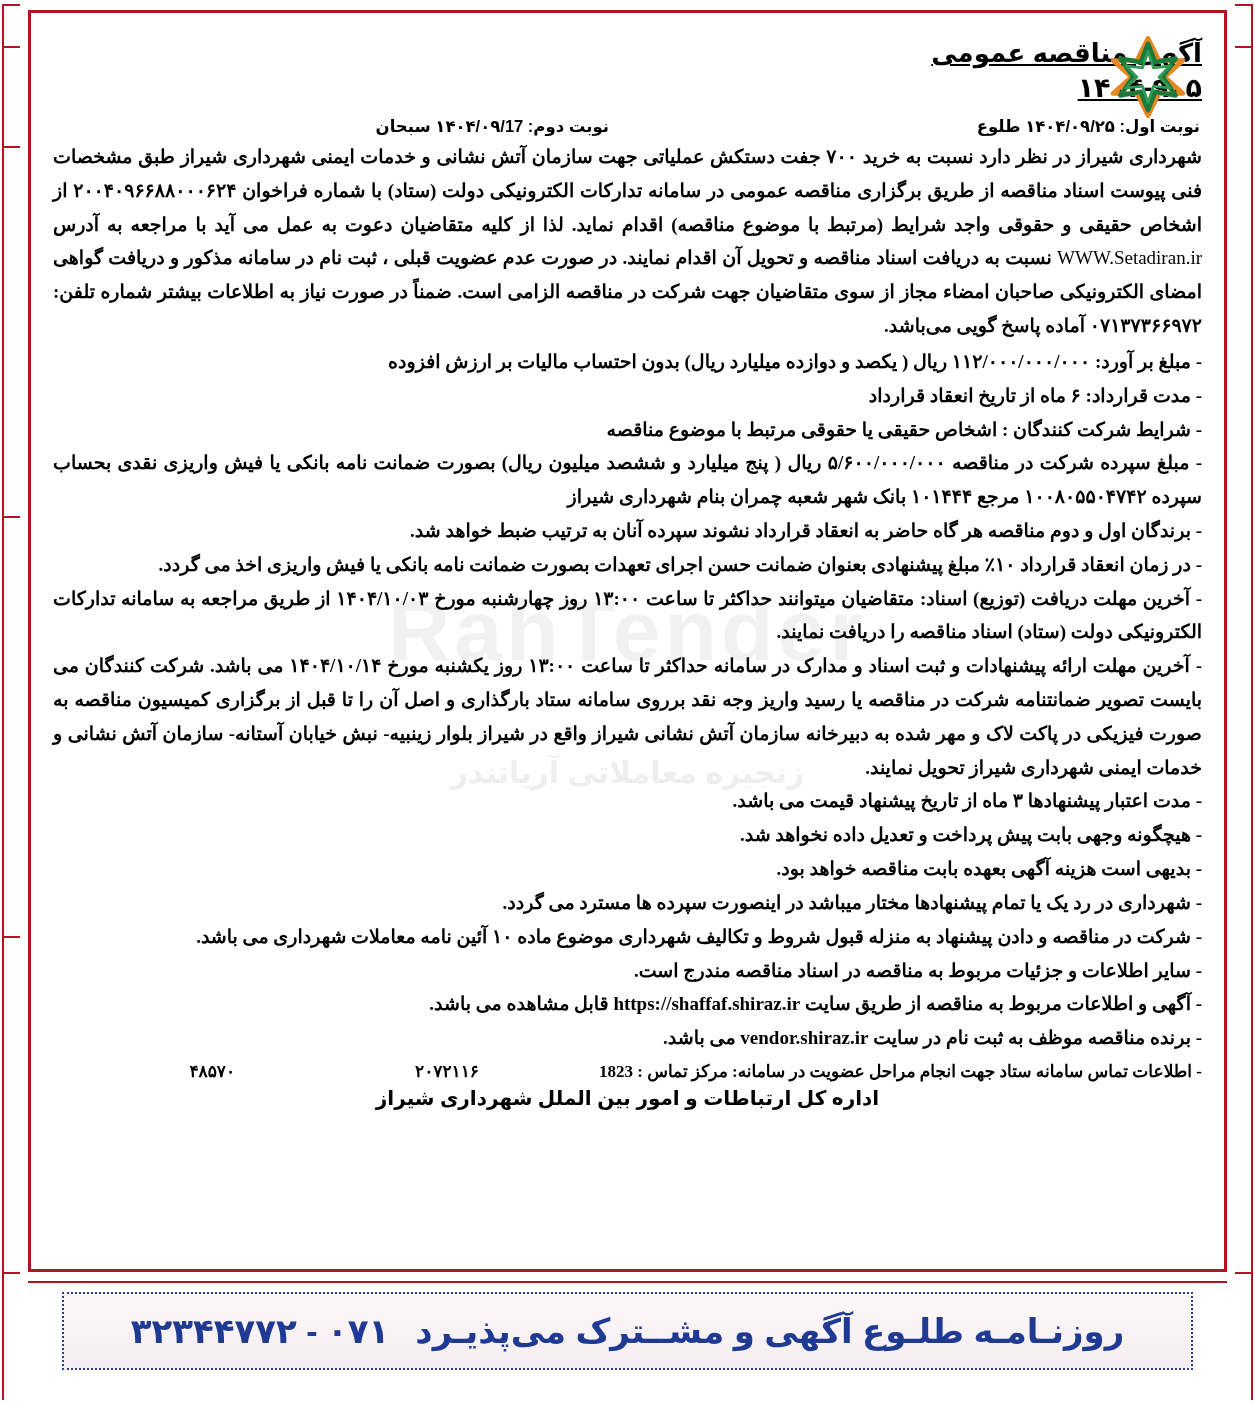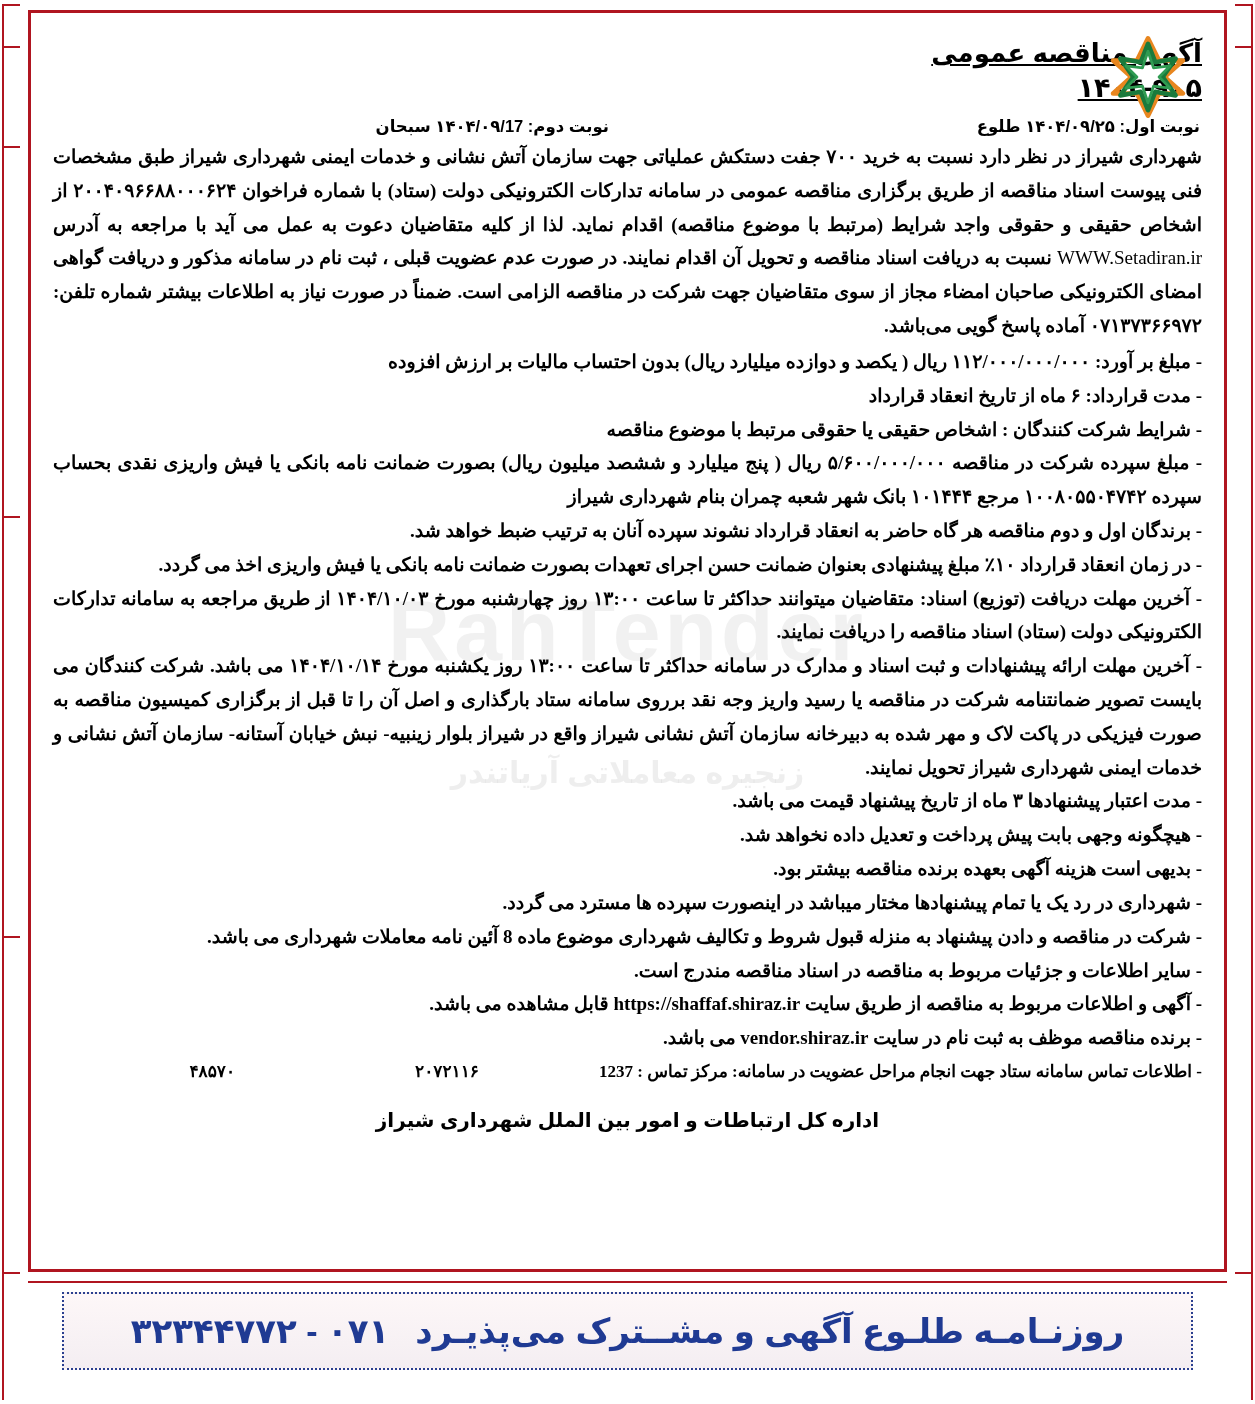--- a/index.html
+++ b/index.html
@@ -149,21 +149,21 @@
   .contact-row .c-main { flex: 0 0 auto; }
   .contact-row .c-num1 { margin-right: 120px; }
   .contact-row .c-num2 { margin-right: 180px; }
 
   
   .signature {
     text-align: center;
     font-family: "Liberation Sans", "DejaVu Sans", sans-serif;
     font-weight: bold;
     font-size: 20px;
-    margin-top: 26px;
+    margin-top: 4px;
   }
 
   
   .banner {
     position: absolute;
     left: 62px;
     right: 62px;
     top: 1292px;
     height: 78px;
     box-sizing: border-box;
@@ -286,30 +286,30 @@
       <li>- مبلغ بر آورد: ۱۱۲/۰۰۰/۰۰۰/۰۰۰ ریال ( یکصد و دوازده میلیارد ریال) بدون احتساب مالیات بر ارزش افزوده</li>
       <li>- مدت قرارداد: ۶ ماه از تاریخ انعقاد قرارداد</li>
       <li>- شرایط شرکت کنندگان : اشخاص حقیقی یا حقوقی مرتبط با موضوع مناقصه</li>
       <li>- مبلغ سپرده شرکت در مناقصه ۵/۶۰۰/۰۰۰/۰۰۰ ریال ( پنج میلیارد و ششصد میلیون ریال) بصورت ضمانت نامه بانکی یا فیش واریزی نقدی بحساب سپرده ۱۰۰۸۰۵۵۰۴۷۴۲ مرجع  ۱۰۱۴۴۴ بانک  شهر شعبه چمران بنام شهرداری شیراز</li>
       <li>- برندگان اول و دوم مناقصه هر گاه حاضر به انعقاد قرارداد نشوند سپرده آنان به ترتیب ضبط خواهد شد.</li>
       <li>- در زمان انعقاد قرارداد ۱۰٪ مبلغ پیشنهادی  بعنوان ضمانت حسن اجرای تعهدات بصورت ضمانت نامه بانکی یا فیش واریزی اخذ می گردد.</li>
       <li>- آخرین مهلت دریافت (توزیع) اسناد: متقاضیان میتوانند حداکثر تا ساعت ۱۳:۰۰ روز چهارشنبه مورخ ۱۴۰۴/۱۰/۰۳ از طریق مراجعه به سامانه تدارکات الکترونیکی دولت (ستاد) اسناد مناقصه را دریافت نمایند.</li>
       <li>- آخرین مهلت ارائه پیشنهادات و ثبت اسناد و مدارک در سامانه حداکثر تا ساعت ۱۳:۰۰ روز یکشنبه مورخ ۱۴۰۴/۱۰/۱۴ می باشد. شرکت کنندگان می بایست تصویر ضمانتنامه شرکت در مناقصه یا رسید واریز وجه نقد برروی سامانه ستاد بارگذاری و اصل آن را تا قبل از برگزاری کمیسیون مناقصه به صورت فیزیکی در پاکت لاک و مهر شده به دبیرخانه سازمان آتش نشانی شیراز واقع در شیراز بلوار زینبیه- نبش خیابان آستانه- سازمان آتش نشانی و خدمات ایمنی شهرداری شیراز تحویل نمایند.</li>
       <li>- مدت اعتبار پیشنهادها ۳ ماه از تاریخ پیشنهاد قیمت می باشد.</li>
       <li>- هیچگونه وجهی بابت پیش پرداخت و تعدیل داده نخواهد شد.</li>
-      <li>- بدیهی است هزینه آگهی بعهده برنده مناقصه بیشتر بود.</li>
+      <li>- بدیهی است هزینه آگهی بعهده بابت مناقصه خواهد بود.</li>
       <li>- شهرداری در رد یک یا تمام پیشنهادها مختار میباشد در اینصورت سپرده ها مسترد می گردد.</li>
-      <li>- شرکت در مناقصه و دادن پیشنهاد به منزله قبول شروط و تکالیف شهرداری موضوع ماده 8 آئین نامه معاملات شهرداری می باشد.</li>
+      <li>- شرکت در مناقصه و دادن پیشنهاد به منزله قبول شروط و تکالیف شهرداری موضوع ماده ۱۰ آئین نامه معاملات شهرداری می باشد.</li>
       <li>- سایر اطلاعات و جزئیات مربوط به مناقصه در اسناد مناقصه مندرج است.</li>
       <li>- آگهی و اطلاعات مربوط به مناقصه از طریق سایت https://shaffaf.shiraz.ir قابل مشاهده می باشد.</li>
       <li>- برنده مناقصه موظف به ثبت نام در سایت vendor.shiraz.ir می باشد.</li>
     </ul>
 
     <div class="contact-row">
-      <span class="c-main">- اطلاعات تماس سامانه ستاد جهت انجام مراحل عضویت در سامانه: مرکز تماس : 1237</span>
+      <span class="c-main">- اطلاعات تماس سامانه ستاد جهت انجام مراحل عضویت در سامانه: مرکز تماس : 1823</span>
       <span class="c-num1">۲۰۷۲۱۱۶</span>
       <span class="c-num2">۴۸۵۷۰</span>
     </div>
 
     <div class="signature">اداره کل ارتباطات و امور بین الملل شهرداری شیراز</div>
 
   </div>
 
   <div class="banner-sep"></div>
 

